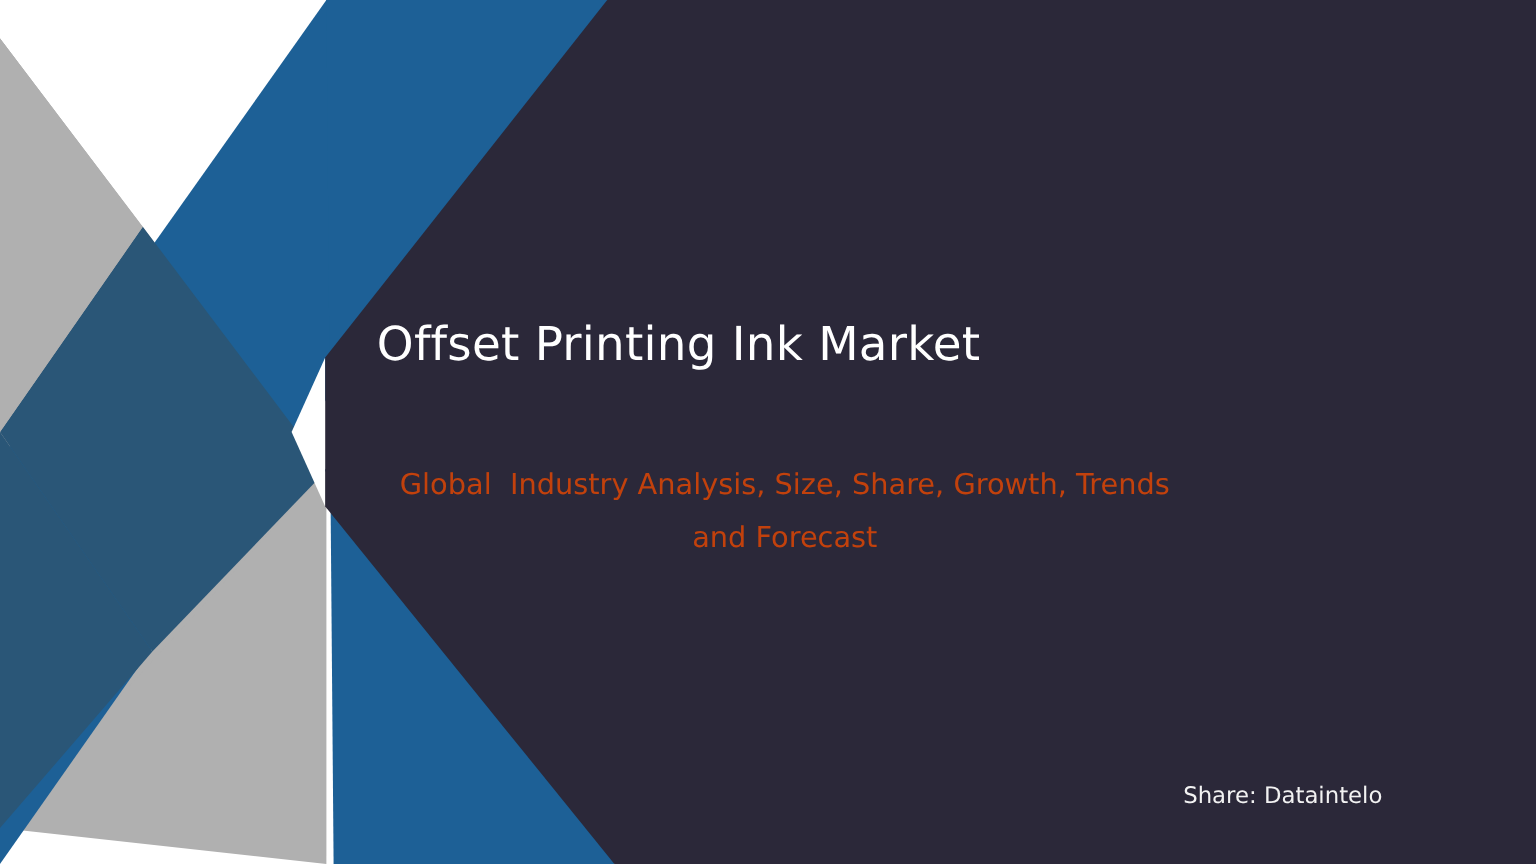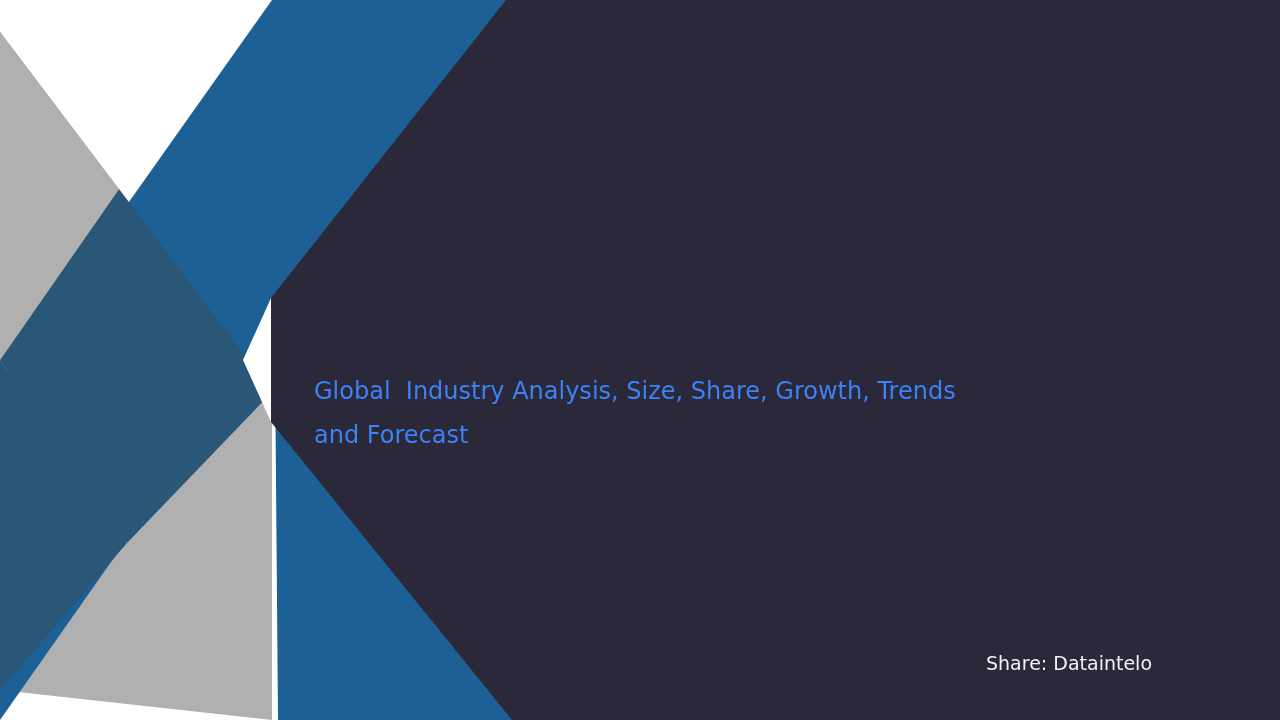--- a/index.html
+++ b/index.html
@@ -38,27 +38,28 @@
     font-size: 39px;
     line-height: 52px;
     font-weight: 400;
     color: #ffffff;
     letter-spacing: 0.2px;
     white-space: pre;
   }
   #slide-subtitle {
     position: absolute;
     left: 314px;
-    top: 369px;
+    top: 382px;
     width: 680px;
     font-size: 24px;
     line-height: 44px;
     font-weight: 400;
-    color: #3b82f6;
+    color: #c2410c;
     white-space: pre-wrap;
+    text-align: center;
   }
   #slide-author {
     position: absolute;
     left: 0px;
     top: 649px;
     width: 1152px;
     text-align: right;
     font-size: 19px;
     line-height: 28px;
     font-weight: 400;
@@ -89,20 +90,21 @@
     <polygon points="0,32 119,189 0,360" fill="#b0b0b0"></polygon>
 
     <polygon points="243,360 271,298 271,422" fill="#ffffff"></polygon>
 
     <polygon points="1280,0 1280,720 512,720 271,422 271,298 506,0" fill="#2b2839"></polygon>
 
   </svg>
 
   <div class="text-layer">
 
+    <div id="slide-title">Offset Printing Ink Market</div>
 
     <div id="slide-subtitle">Global  Industry Analysis, Size, Share, Growth, Trends  and Forecast</div>
 
     <div id="slide-author">Share: Dataintelo</div>
 
   </div>
 
 </div>
 
 </body></html>

